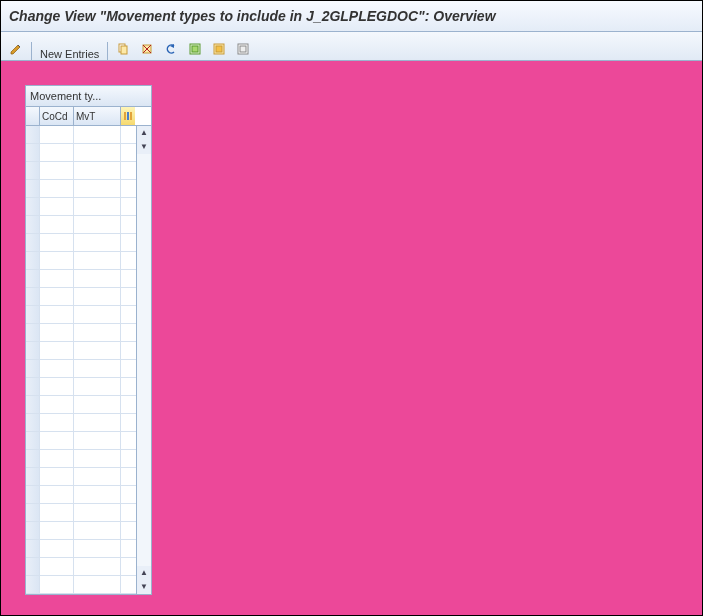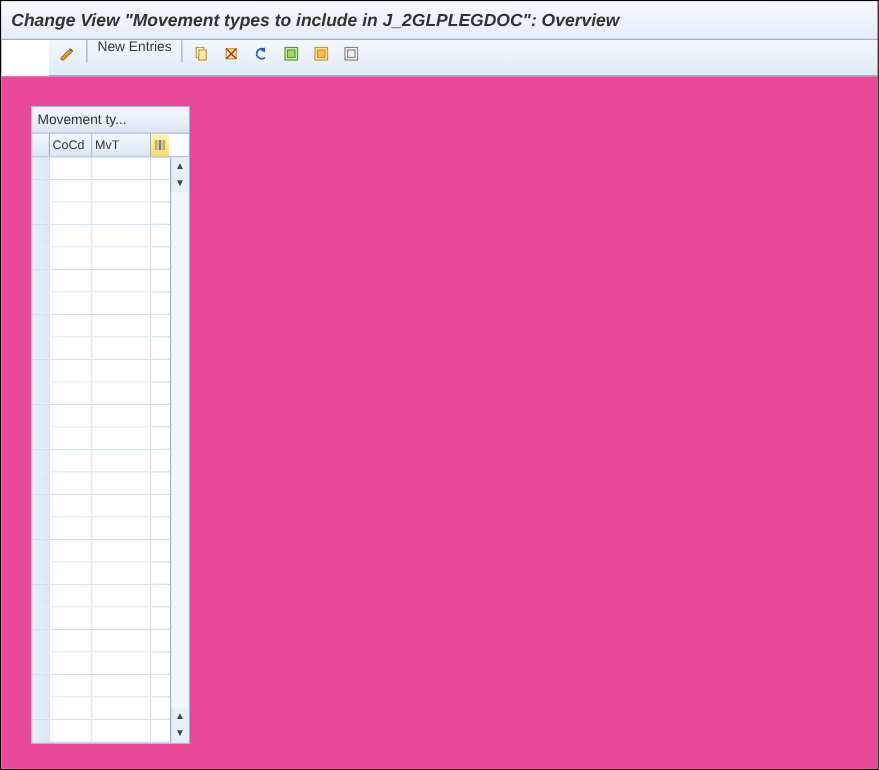--- a/index.html
+++ b/index.html
@@ -27,25 +27,24 @@
     font-style: italic;
     font-weight: bold;
     font-size: 14px;
     color: #333;
   }
   .toolbar {
     background: linear-gradient(to bottom, #f4f8fd, #e1eaf5);
     border-bottom: 1px solid #9bb2ce;
     height: 28px;
     display: flex;
-    align-items: flex-start;
+    align-items: flex-end;
     padding: 0 4px;
     gap: 2px;
     position: relative;
-    margin-left: 38px;
   }
   .tool-btn {
     width: 20px;
     height: 20px;
     border: 1px solid transparent;
     border-radius: 2px;
     display: flex;
     align-items: center;
     justify-content: center;
     font-size: 12px;

